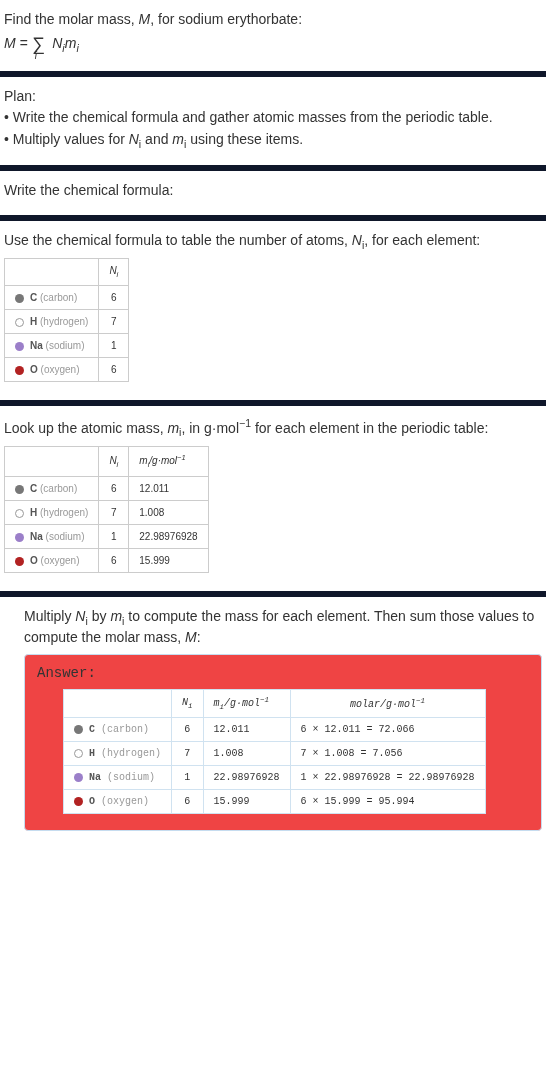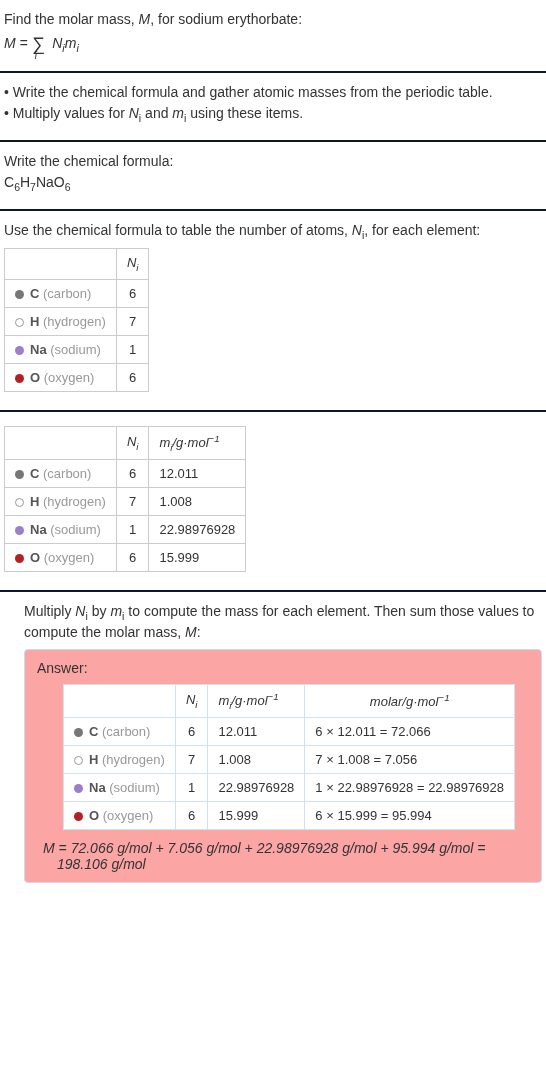--- a/index.html
+++ b/index.html
@@ -1,63 +1,61 @@
 <!DOCTYPE html>
 <html><head>
 <meta charset="utf-8">
 <style>
 * { box-sizing: border-box; margin: 0; padding: 0; }
 body { font-family: Arial, Helvetica, sans-serif; font-size: 14px; color: #333; background: #fff; width: 546px; }
-.section { padding: 8px 4px 12px 4px; border-bottom: 2px solid #0f172a; }
+.section { padding: 8px 4px 12px 4px; border-bottom: 6px solid #0f172a; }
 .section:last-child { border-bottom: none; }
 .line { margin: 2px 0; line-height: 1.4; }
 .formula { font-style: italic; margin: 4px 0; }
 sub { font-size: 0.75em; vertical-align: sub; }
 sup { font-size: 0.75em; vertical-align: super; }
 table { border-collapse: collapse; margin: 6px 0; }
-th, td { border: 1px solid #ccc; padding: 6px 10px; text-align: left; font-size: 13px; }
+th, td { border: 1px solid #ccc; padding: 6px 10px; text-align: left; font-size: 10px; }
 th { font-weight: normal; font-style: italic; }
 .elem-cell { color: #999; }
 .dot { display: inline-block; width: 9px; height: 9px; border-radius: 50%; margin-right: 6px; vertical-align: middle; border: 1px solid transparent; }
 .dot-c { background: #777; }
 .dot-h { background: #fff; border: 1px solid #999; }
 .dot-na { background: #9b7fc9; }
 .dot-o { background: #b22222; }
-.answer-box { background: #fca5a5; border: 1px solid #c6dcef; border-radius: 4px; padding: 10px 12px; margin-top: 6px; }
+.answer-box { background: #ef4444; border: 1px solid #c6dcef; border-radius: 4px; padding: 10px 12px; margin-top: 6px; font-family: Liberation Mono, monospace; }
 .answer-box table { background: #fff; }
 .answer-box th, .answer-box td { border: 1px solid #d0e2f0; }
 .answer-label { margin-bottom: 8px; }
 .final-eq { margin-top: 10px; font-style: italic; padding-left: 20px; text-indent: -14px; }
 .num { text-align: center; }
 .th-center { text-align: center; }
 </style>
 </head>
 <body>
 
 <div class="section">
   <div class="line">
     <span>Find the molar mass, </span><i>M</i><span>, for sodium erythorbate:</span>
   </div>
   <div class="formula">
     <span>M = </span><span style="position:relative;display:inline-block;vertical-align:middle;"><span style="font-size:18px;">∑</span><span style="position:absolute;left:3px;top:16px;font-size:10px;">i</span></span>&nbsp;<span> N</span><sub>i</sub><span>m</span><sub>i</sub>
   </div>
 </div>
 
 <div class="section">
+  <div class="line">Plan:</div>
   <div class="line">• Write the chemical formula and gather atomic masses from the periodic table.</div>
   <div class="line">
     <span>• Multiply values for </span><i>N</i><sub>i</sub><span> and </span><i>m</i><sub>i</sub><span> using these items.</span>
   </div>
 </div>
 
 <div class="section">
   <div class="line">Write the chemical formula:</div>
-  <div class="line">
-    <span>C</span><sub>6</sub><span>H</span><sub>7</sub><span>Na</span><span>O</span><sub>6</sub>
-  </div>
 </div>
 
 <div class="section">
   <div class="line">
     <span>Use the chemical formula to table the number of atoms, </span><i>N</i><sub>i</sub><span>, for each element:</span>
   </div>
   <table>
     <tbody>
         <tr>
       <th></th>
@@ -77,20 +75,23 @@
         </tr>
     <tr>
           <td><span class="dot dot-o"></span><b style="color:#555;">O</b><span class="elem-cell"> (oxygen)</span></td>
           <td class="num">6</td>
         </tr>
   </tbody>
     </table>
 </div>
 
 <div class="section">
+  <div class="line">
+    <span>Look up the atomic mass, </span><i>m</i><sub>i</sub><span>, in g·mol</span><sup>−1</sup><span> for each element in the periodic table:</span>
+  </div>
   <table>
     <tbody>
         <tr>
       <th></th>
       <th class="th-center"><i>N</i><sub>i</sub></th>
       <th><i>m</i><sub>i</sub><span>/g·mol</span><sup>−1</sup></th>
     </tr>
     <tr>
           <td><span class="dot dot-c"></span><b style="color:#555;">C</b><span class="elem-cell"> (carbon)</span></td>
           <td class="num">6</td>
@@ -151,17 +152,14 @@
           </tr>
       <tr>
             <td><span class="dot dot-o"></span><b style="color:#555;">O</b><span class="elem-cell"> (oxygen)</span></td>
             <td class="num">6</td>
             <td>15.999</td>
             <td>6 × 15.999 = 95.994</td>
           </tr>
     </tbody>
       </table>
 
-    <div class="final-eq">
-      <i>M</i><span> = 72.066 g/mol + 7.056 g/mol + 22.98976928 g/mol + 95.994 g/mol = 198.106 g/mol</span>
-    </div>
   </div>
 </div>
 
 </body></html>

